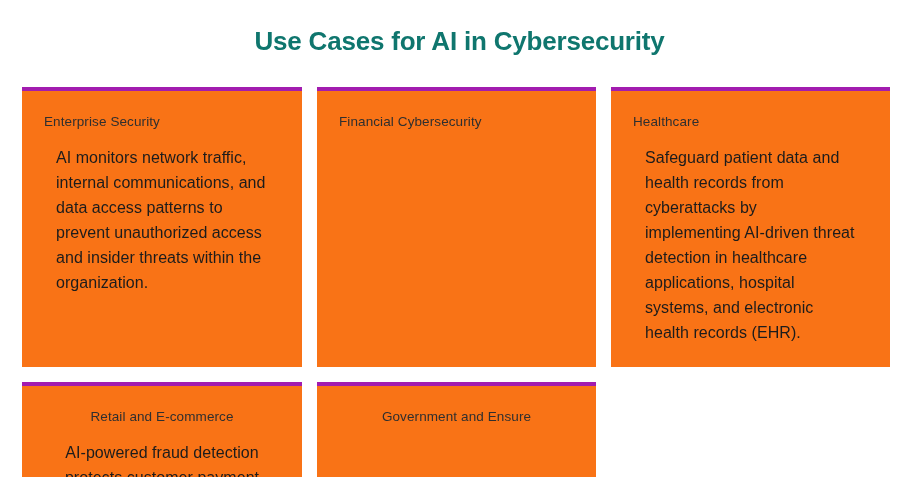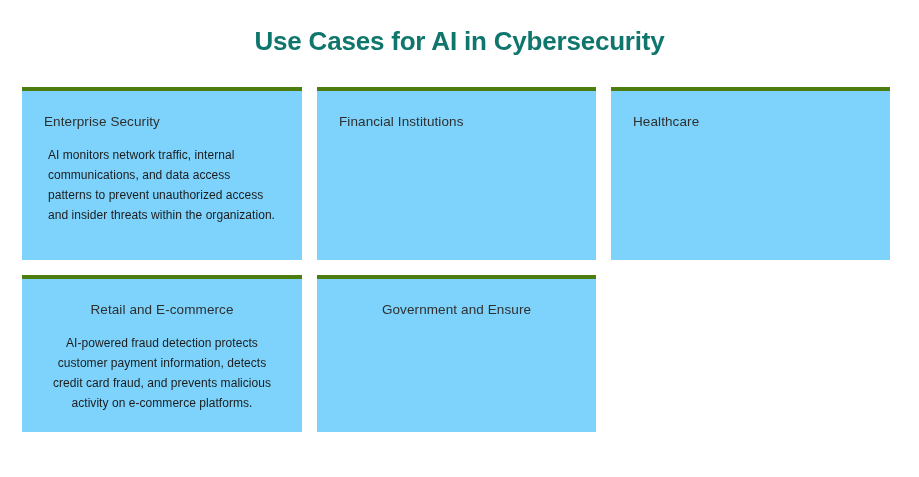--- a/index.html
+++ b/index.html
@@ -38,66 +38,67 @@
     position: absolute;
     top: 87px;
     left: 22px;
     width: 867px;
     display: grid;
     grid-template-columns: 280px 279px 279px;
     column-gap: 15px;
     row-gap: 15px;
   }
   .card {
-    background: #7dd3fc;
-    border-top: 4px solid #4d7c0f;
+    background: #f97316;
+    border-top: 4px solid #a21caf;
     box-sizing: border-box;
     padding: 22px 22px 10px 22px;
     min-height: 173px;
   }
   .card.row2 {
     min-height: 157px;
     text-align: center;
   }
   .card-title {
     font-size: 13.5px;
     font-weight: normal;
     color: #2f2f2f;
     margin: 0 0 14px 0;
     line-height: 18px;
     letter-spacing: 0.1px;
   }
   .card-body {
-    font-size: 12px;
+    font-size: 16px;
     color: #1c1c1c;
-    line-height: 20px;
-    margin: 4px;
+    line-height: 25px;
+    margin: 12px;
     letter-spacing: 0.05px;
   }
 </style>
 </head>
 <body>
 
 <div class="page">
 
   <h1 class="page-title">Use Cases for AI in Cybersecurity</h1>
 
   <div class="card-grid">
 
     <div class="card">
       <div class="card-title">Enterprise Security</div>
       <div class="card-body">AI monitors network traffic, internal communications, and data access patterns to prevent unauthorized access and insider threats within the organization.</div>
     </div>
 
     <div class="card">
-      <div class="card-title">Financial Institutions</div>
+      <div class="card-title">Financial Cybersecurity</div>
     </div>
 
     <div class="card">
       <div class="card-title">Healthcare</div>
+      <div class="card-body">Safeguard patient data and health records from cyberattacks by implementing AI-driven threat detection in healthcare applications, hospital systems, and electronic health records (EHR).</div>
     </div>
 
     <div class="card row2">
       <div class="card-title">Retail and E-commerce</div>
       <div class="card-body">AI-powered fraud detection protects customer payment information, detects credit card fraud, and prevents malicious activity on e-commerce platforms.</div>
     </div>
 
     <div class="card row2">
       <div class="card-title">Government and Ensure</div>
     </div>

